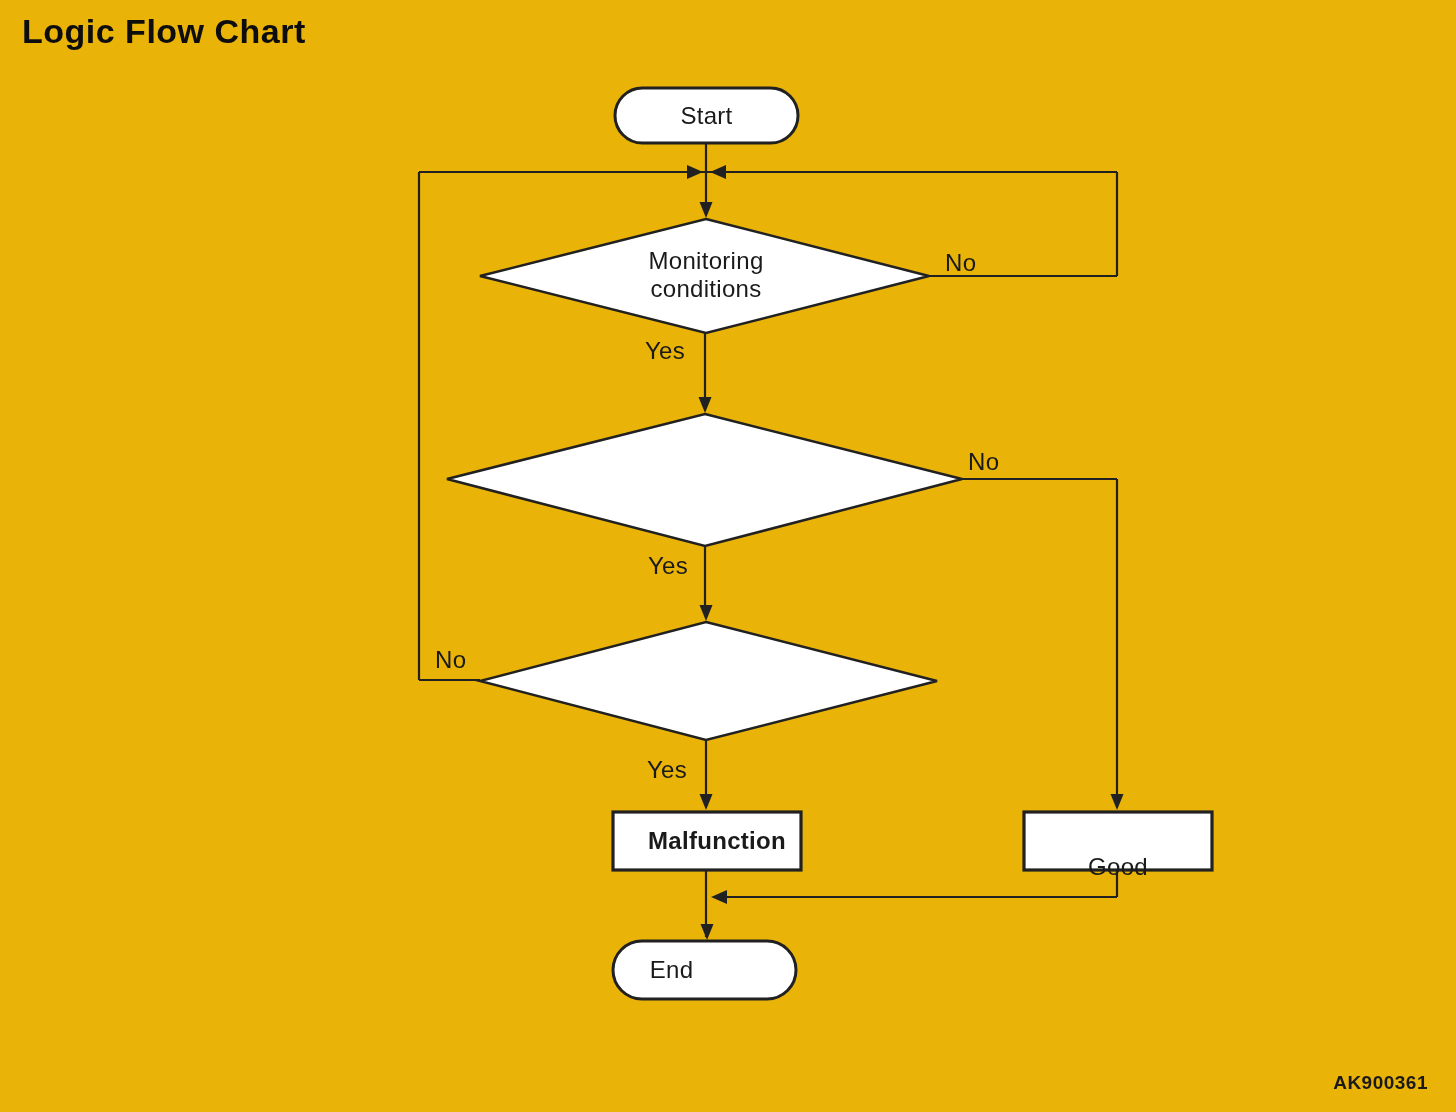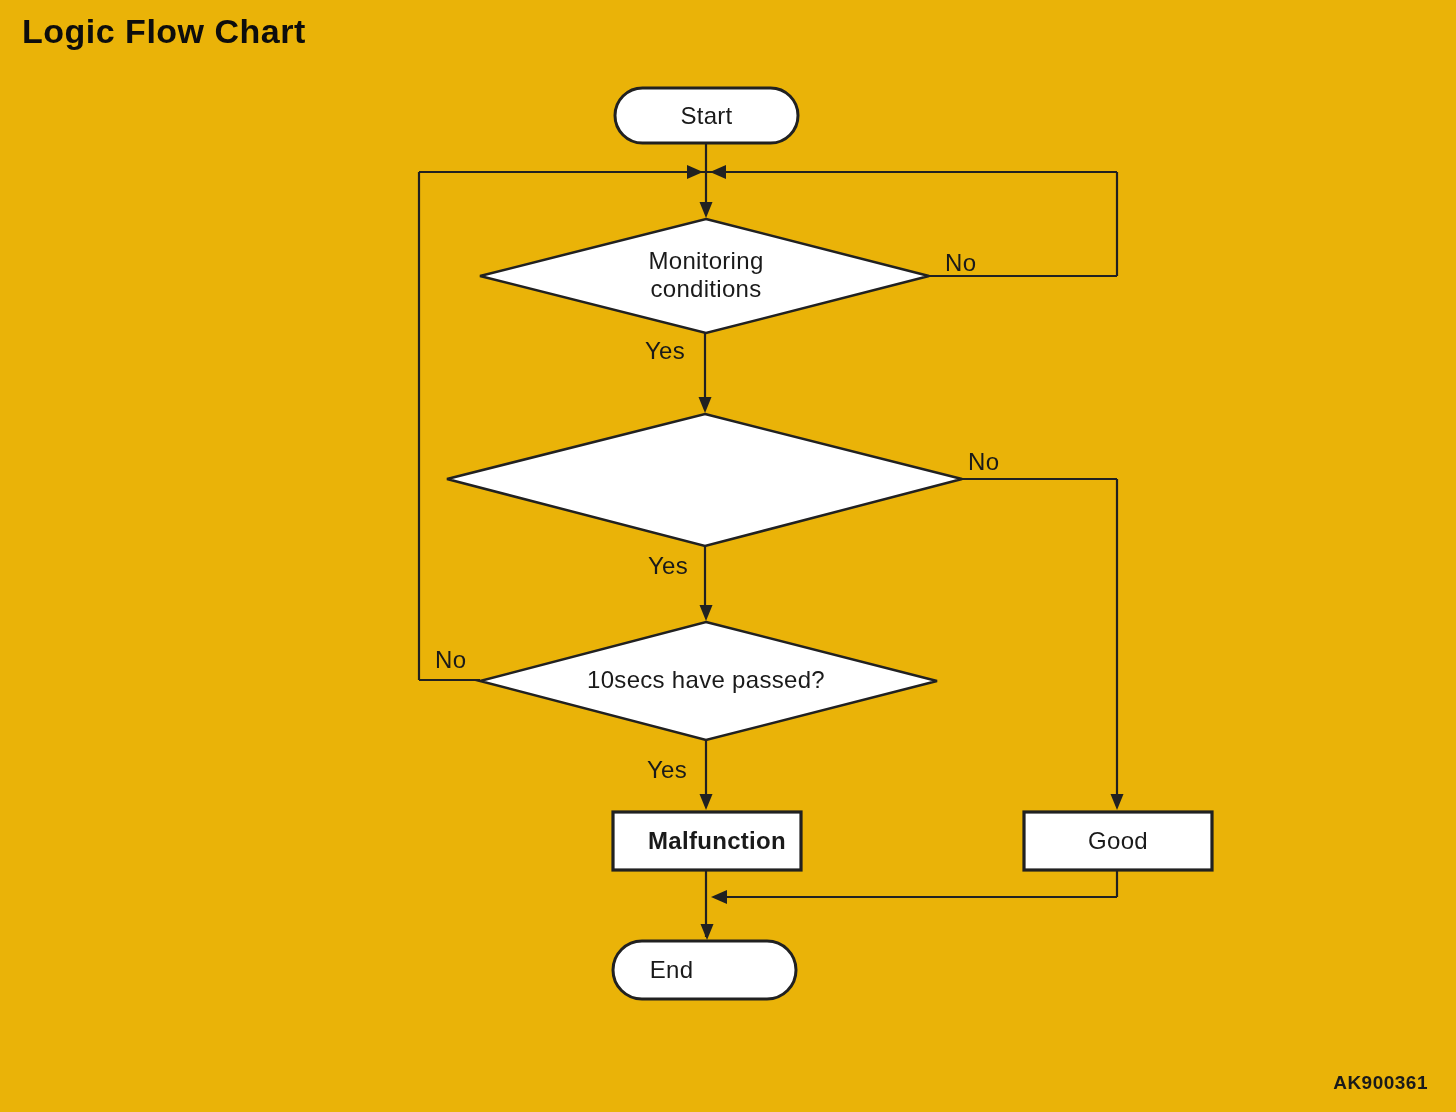--- a/index.html
+++ b/index.html
@@ -92,25 +92,24 @@
   </svg>
 
   <div class="lbl ctr" style="left:615px;top:102px;width:183px;">Start</div>
 
   <div class="lbl ctr" style="left:606px;top:247px;width:200px;">
     <span>Monitoring</span><br>
     <span>conditions</span>
   </div>
 
 
-  <div class="lbl ctr" style="left:556px;top:666px;width:300px;">10secs have passed?</div>
 
   <div class="lbl ctr" style="left:613px;top:827px;width:208px;font-weight:bold;">Malfunction</div>
 
-  <div class="lbl ctr" style="left:1024px;top:827px;width:188px;">Good</div>
+  <div class="lbl ctr" style="left:1024px;top:853px;width:188px;">Good</div>
 
   <div class="lbl ctr" style="left:580px;top:956px;width:183px;">End</div>
 
   <div class="lbl" style="left:645px;top:337px;">Yes</div>
   <div class="lbl" style="left:945px;top:249px;">No</div>
   <div class="lbl" style="left:648px;top:552px;">Yes</div>
   <div class="lbl" style="left:968px;top:448px;">No</div>
   <div class="lbl" style="left:647px;top:756px;">Yes</div>
   <div class="lbl" style="left:435px;top:646px;">No</div>
 

